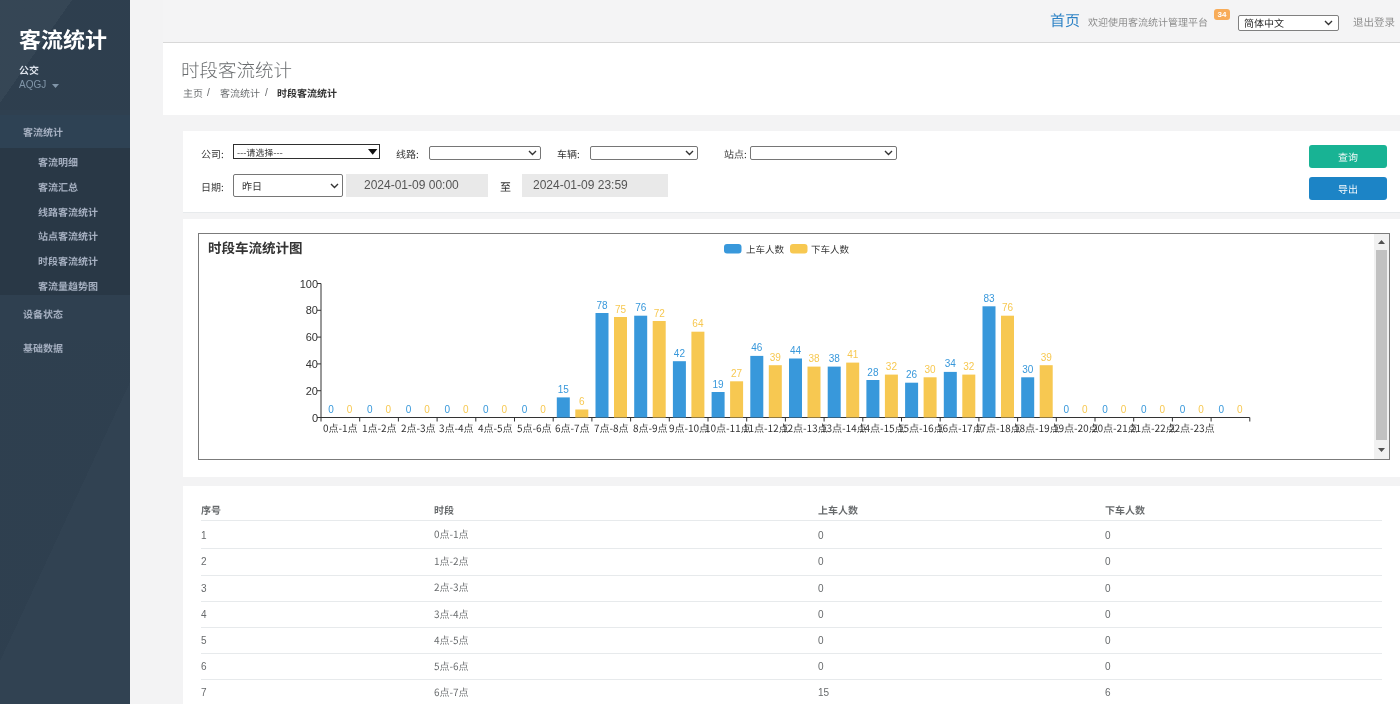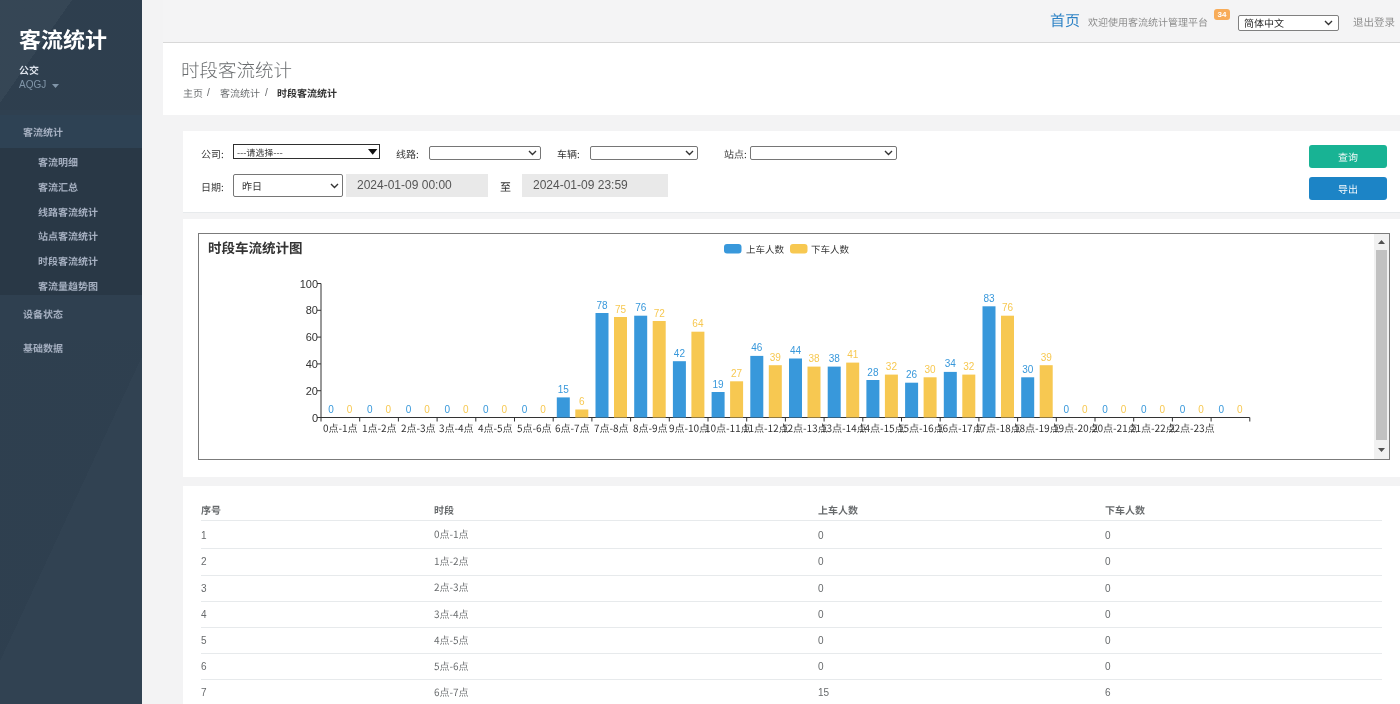--- a/index.html
+++ b/index.html
@@ -1,20 +1,20 @@
 <!DOCTYPE html>
 <html><head><meta charset="utf-8"><style>
 *{margin:0;padding:0;box-sizing:border-box}
 body{width:1400px;height:704px;overflow:hidden;background:#f3f3f4;
  font-family:"Liberation Sans",sans-serif;position:relative}
 .abs{position:absolute}
 svg.t{position:absolute;overflow:visible}
 .chev{position:absolute}
 </style></head><body>
-<div class="abs" style="left:0;top:0;width:142px;height:704px;background:#2f4050;overflow:hidden">
+<div class="abs" style="left:0;top:0;width:130px;height:704px;background:#2f4050;overflow:hidden">
     <div class="abs" style="left:0;top:0;width:163px;height:110px;background:linear-gradient(125deg,rgba(255,255,255,0.03) 0 30%,rgba(0,0,0,0.025) 30% 100%)"></div>
     <div class="abs" style="left:0;top:340px;width:163px;height:364px;background:linear-gradient(115deg,rgba(0,0,0,0.012) 0 45%,rgba(255,255,255,0.01) 45% 100%)"></div>
     <svg class="t" style="left:19.0px;top:48.0px" width="1" height="1">
       <g fill="#ffffff" transform="scale(0.022000,-0.022000)">
         <use href="#gb5BA2" x="0"></use>
         <use href="#gb6D41" x="1000"></use>
         <use href="#gb7EDF" x="2000"></use>
         <use href="#gb8BA1" x="3000"></use>
       </g>
     </svg>
@@ -261,21 +261,21 @@
 <svg class="chev" style="left:330px;top:182.8px" width="9" height="6">
     <polyline points="1,1 4.5,4.5 8,1" fill="none" stroke="#333" stroke-width="1.4"></polyline>
   </svg>
 <svg class="t" style="left:242.0px;top:190.3px" width="1" height="1">
     <g fill="#333333" transform="scale(0.010000,-0.010000)">
       <use href="#gr6628" x="0"></use>
       <use href="#gr65E5" x="1000"></use>
     </g>
   </svg>
 <div class="abs" style="left:346px;top:174px;width:142px;height:23px;background:#e9e9e9"></div>
-<div class="abs" style="left:346px;top:174px;width:142px;height:34px;line-height:23px;padding-left:11px;font-size:12px;color:#555">2024-01-09 00:00</div>
+<div class="abs" style="left:346px;top:174px;width:142px;height:34px;line-height:23px;padding-left:18px;font-size:12px;color:#555">2024-01-09 00:00</div>
 <svg class="t" style="left:499.5px;top:190.5px" width="1" height="1">
     <g fill="#333333" transform="scale(0.011000,-0.011000)">
       <use href="#gr81F3" x="0"></use>
     </g>
   </svg>
 <div class="abs" style="left:522px;top:174px;width:146px;height:23px;background:#e9e9e9"></div>
 <div class="abs" style="left:522px;top:174px;width:146px;height:28px;line-height:23px;padding-left:11px;font-size:12px;color:#555">2024-01-09 23:59</div>
 <div class="abs" style="left:1309px;top:145px;width:78px;height:23px;background:#18b394;border-radius:3px"></div>
 <svg class="t" style="left:1338.0px;top:160.5px" width="1" height="1">
     <g fill="#ffffff" transform="scale(0.010000,-0.010000)">

